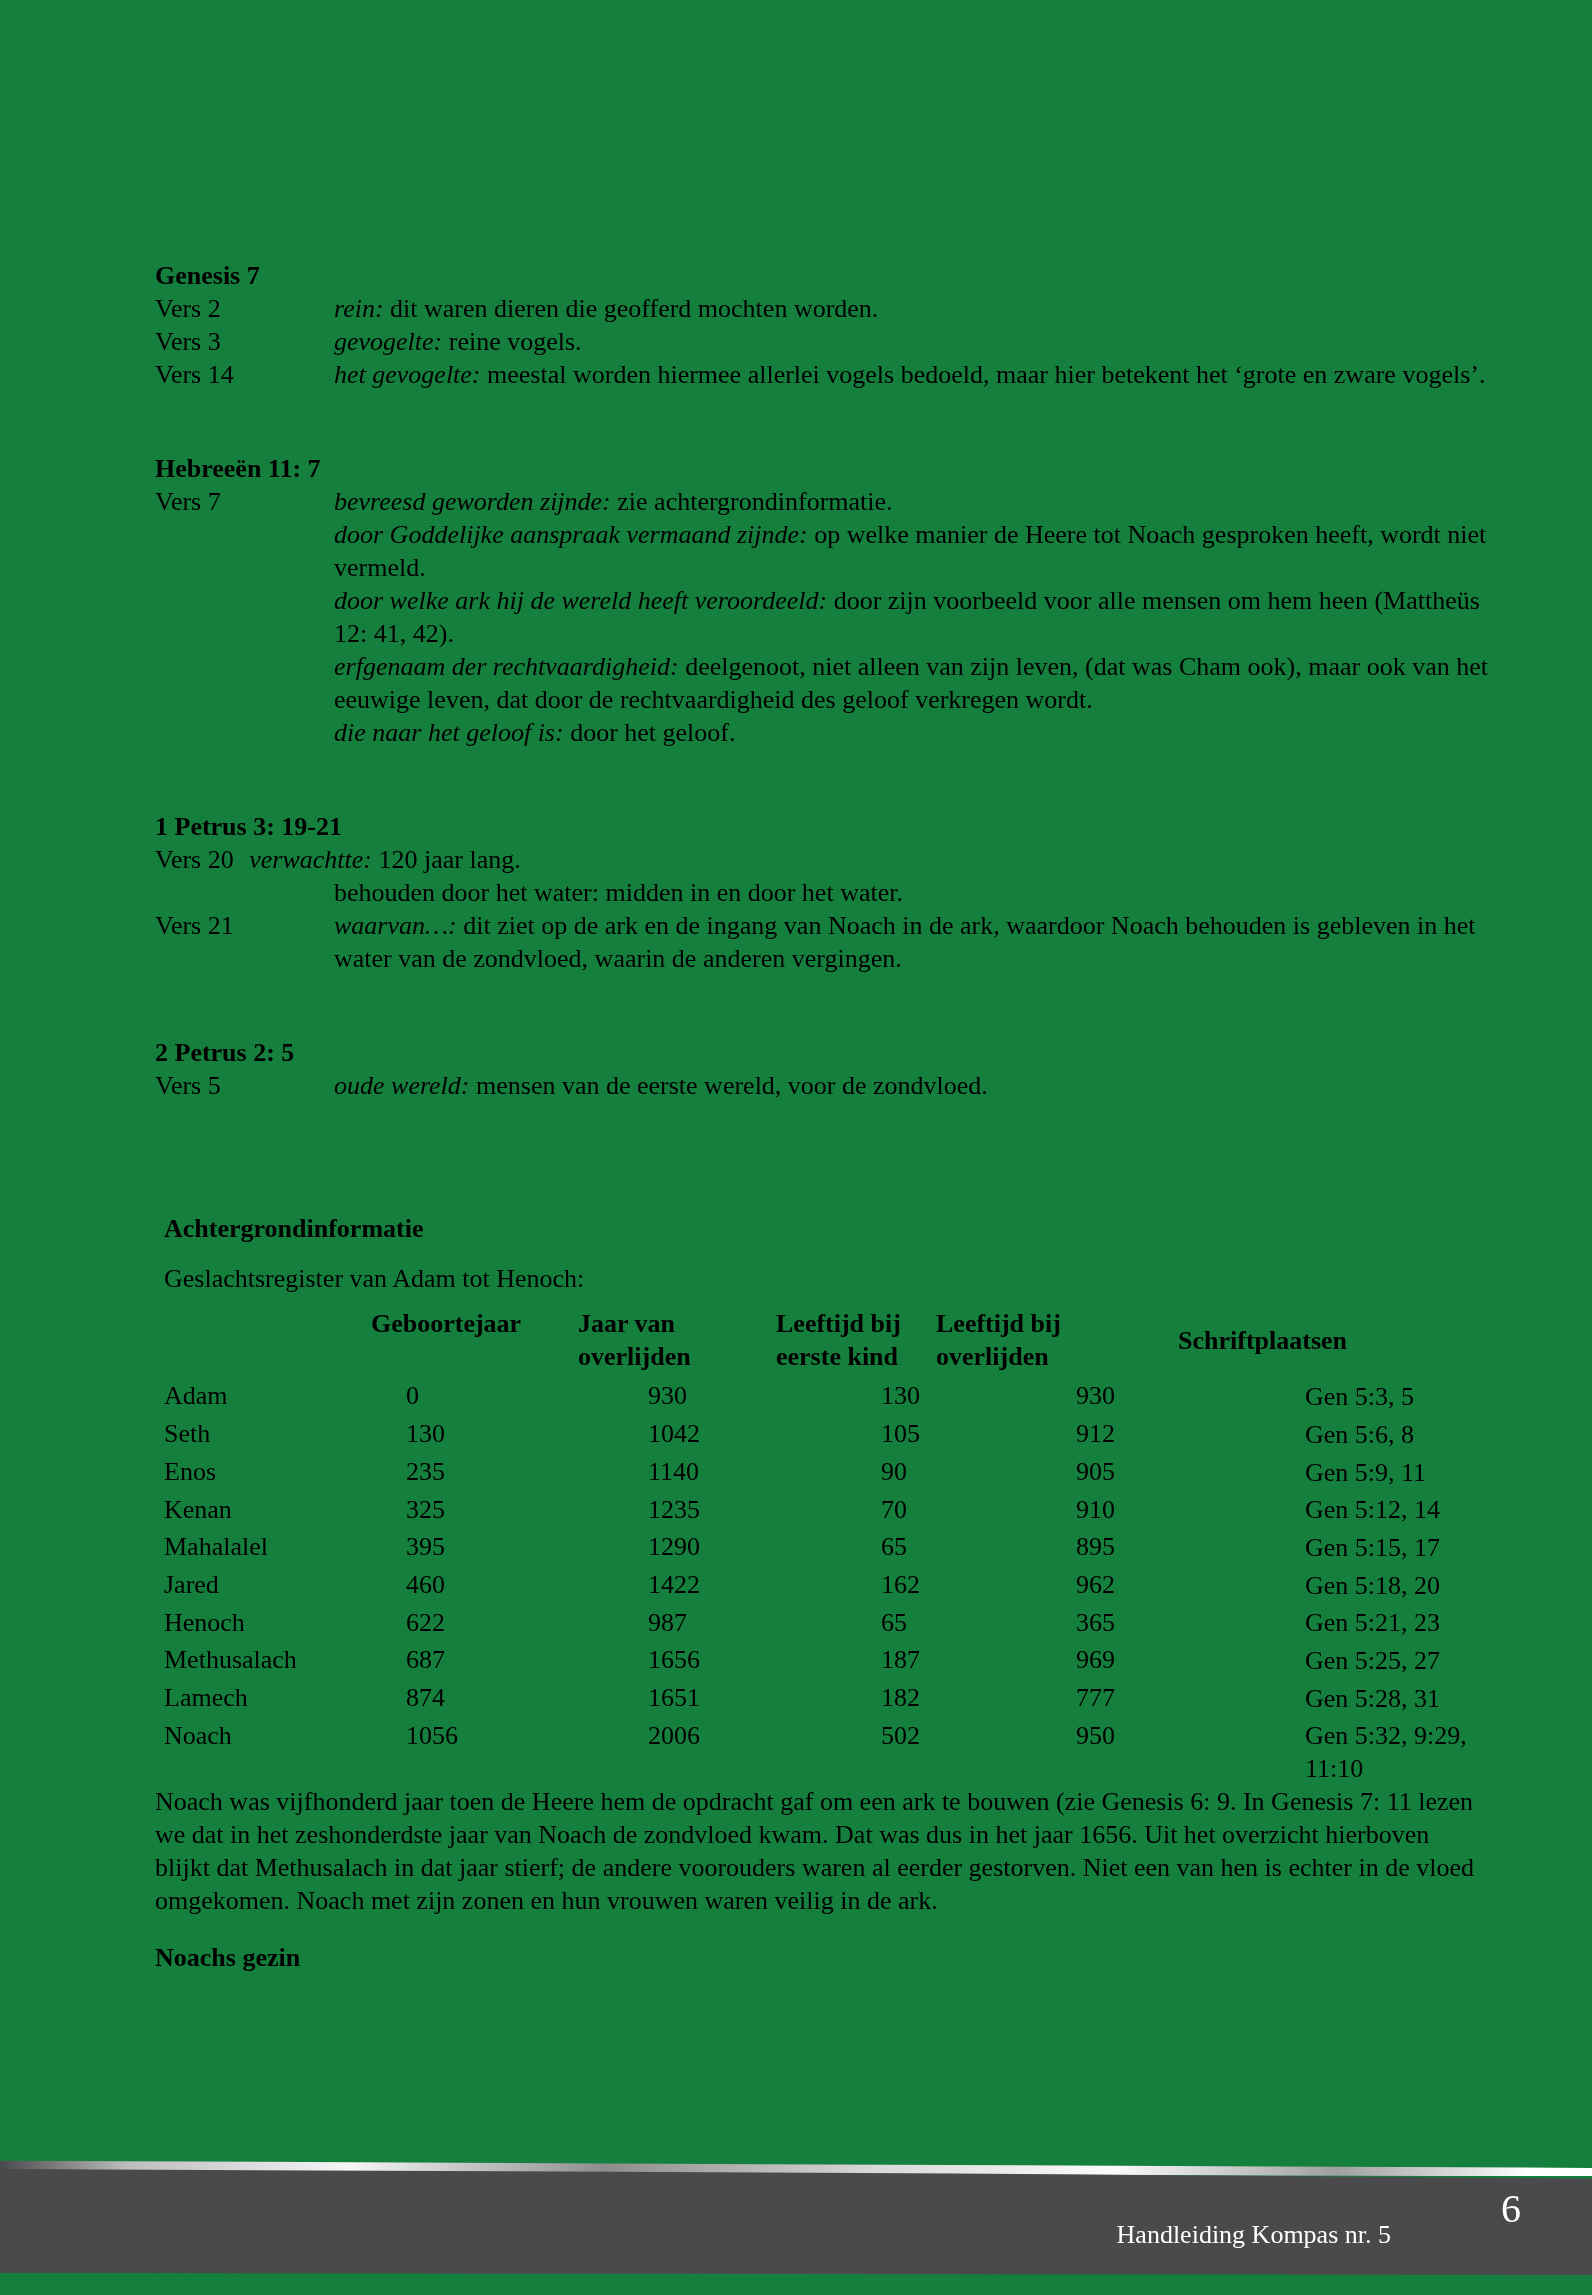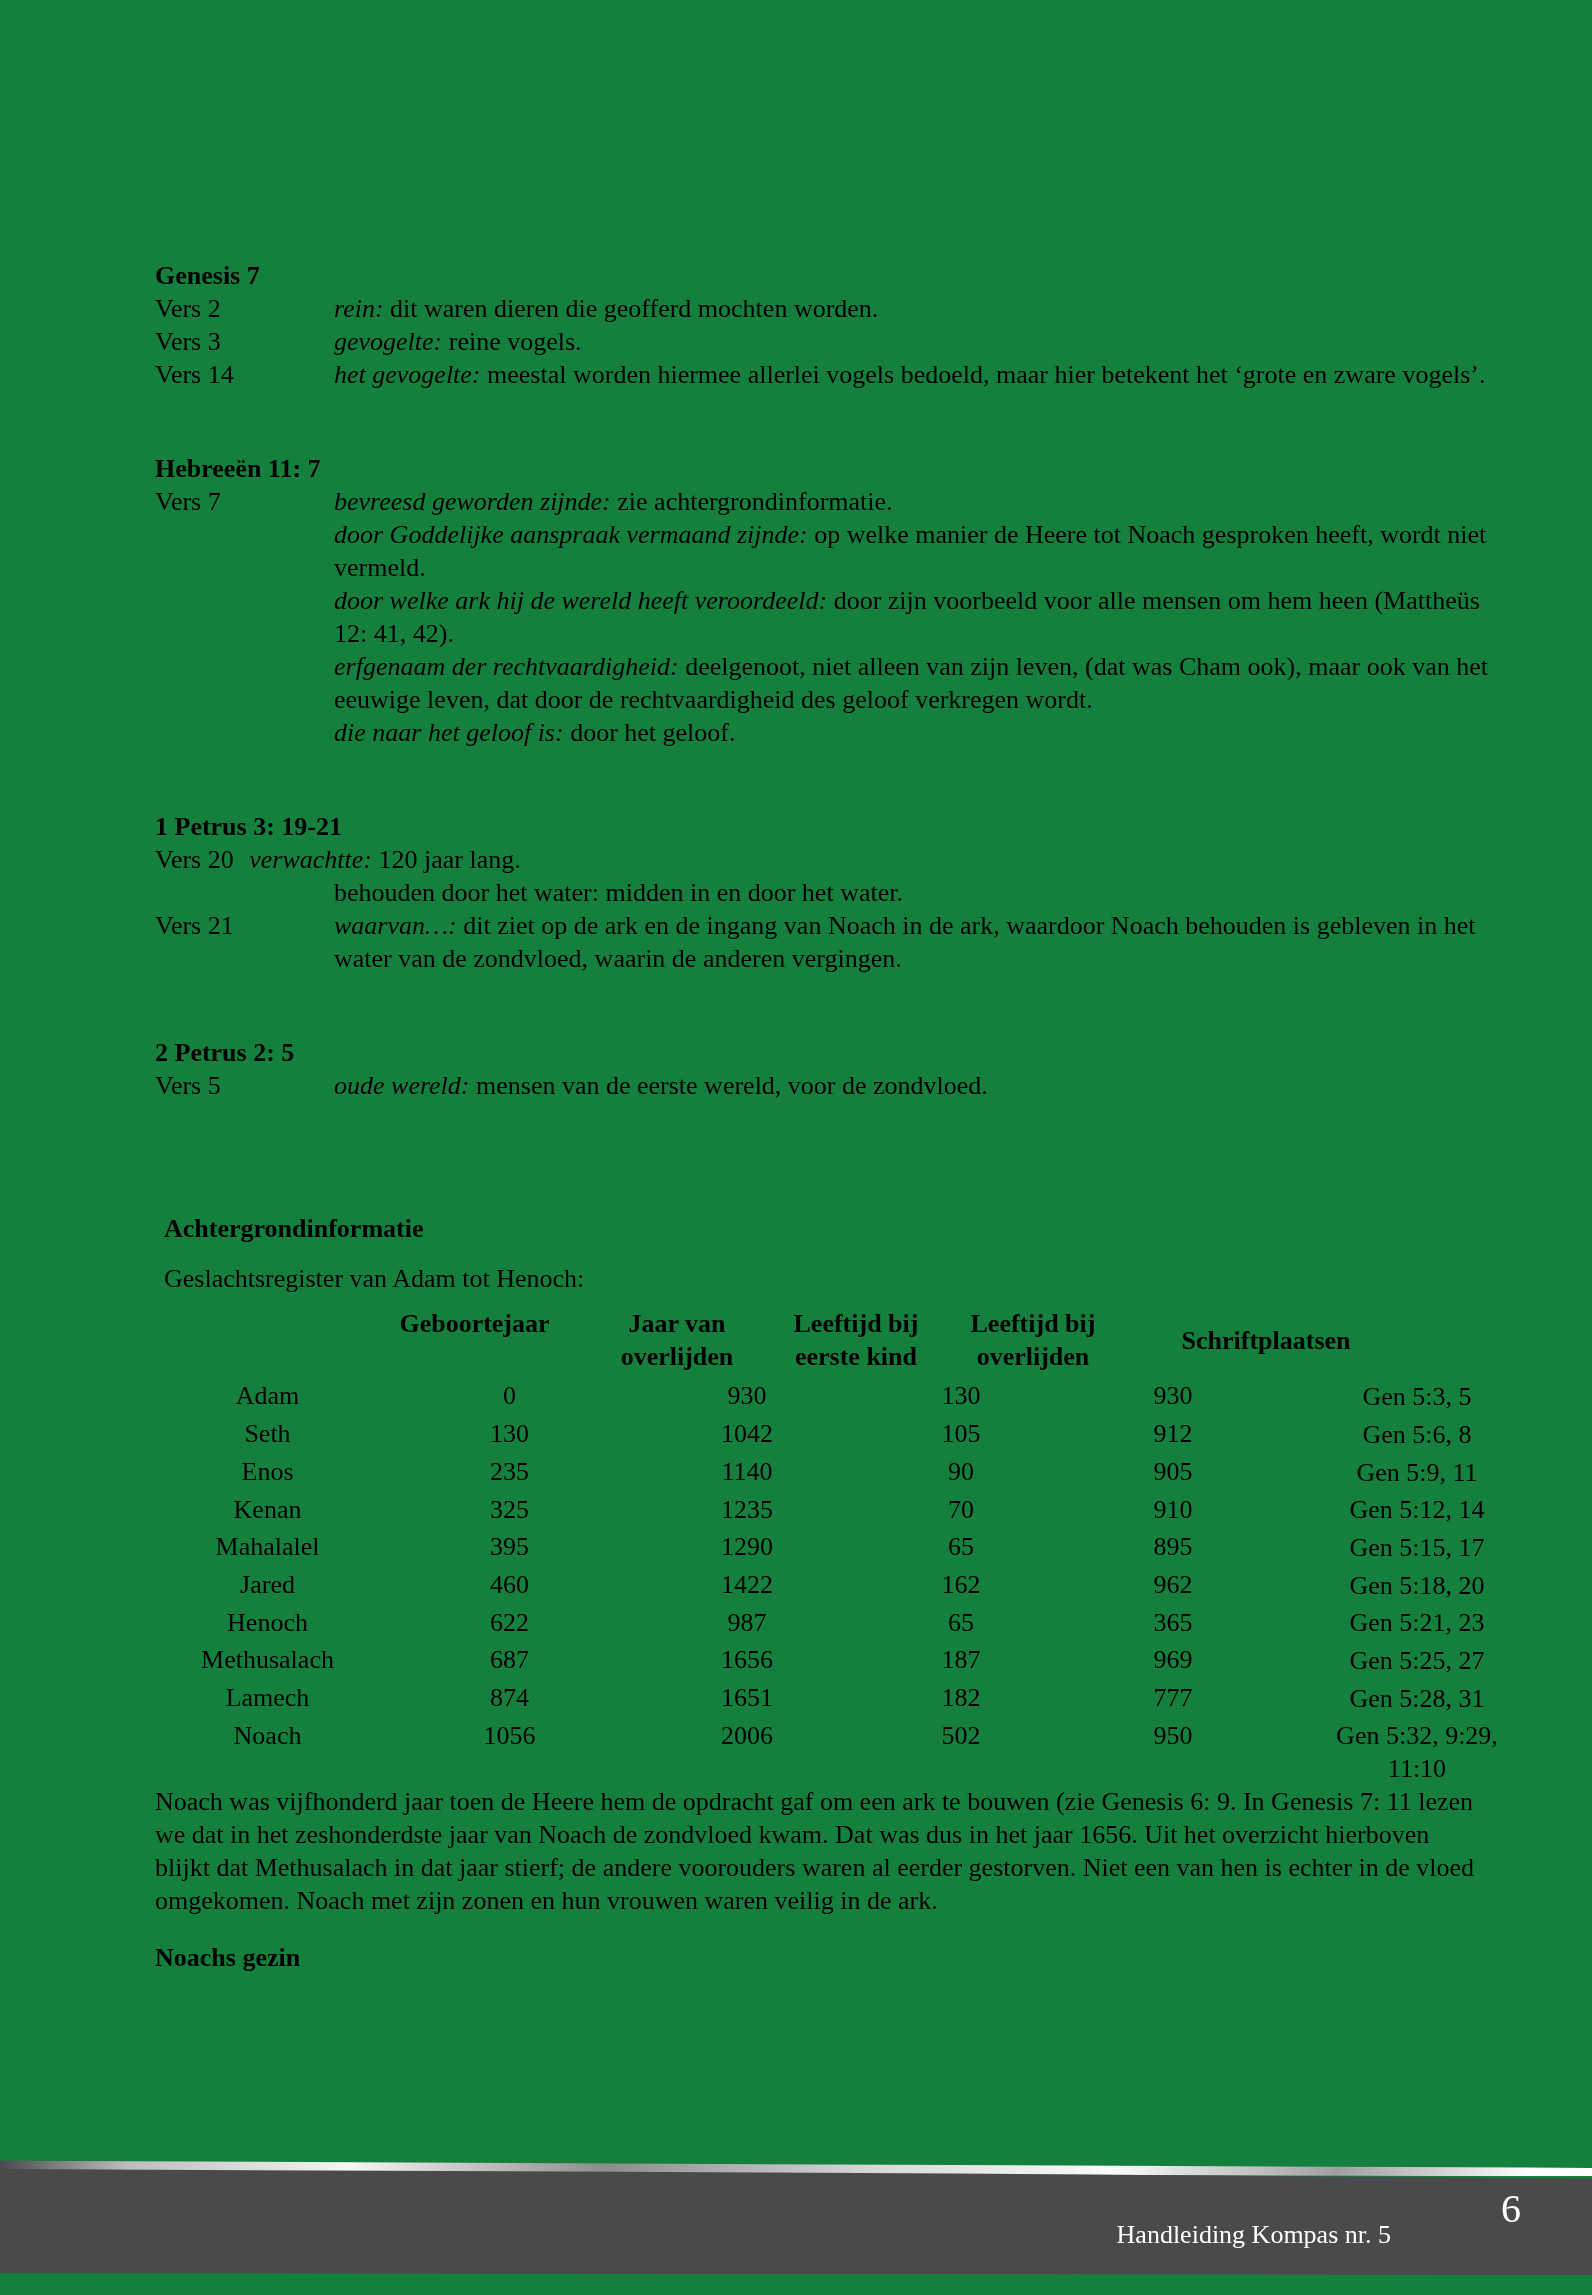--- a/index.html
+++ b/index.html
@@ -50,21 +50,21 @@
   .vlabel-inline { margin-right: 15.5px; }
 
   .background-block {
     position: absolute;
     left: 164px;
     top: 1212px;
     width: 1333px;
   }
   .intro-line { margin-top: 17.3px; }
 
-  .gen-table { margin-top: 12px; text-align: center; }
+  .gen-table { margin-top: 12px; }
   .trow {
     display: grid;
     grid-template-columns: 207px 207px 198px 160px 194px 224px;
     align-items: start;
   }
   .thead-row { line-height: 33px; margin-bottom: 5.2px; }
   .thead-row .th { font-weight: bold; }
   .th-schrift { align-self: center; margin-left: 48px; }
   .data-row { line-height: 36px; gap: 35px; }
   .data-row .td { min-height: 36px; }

